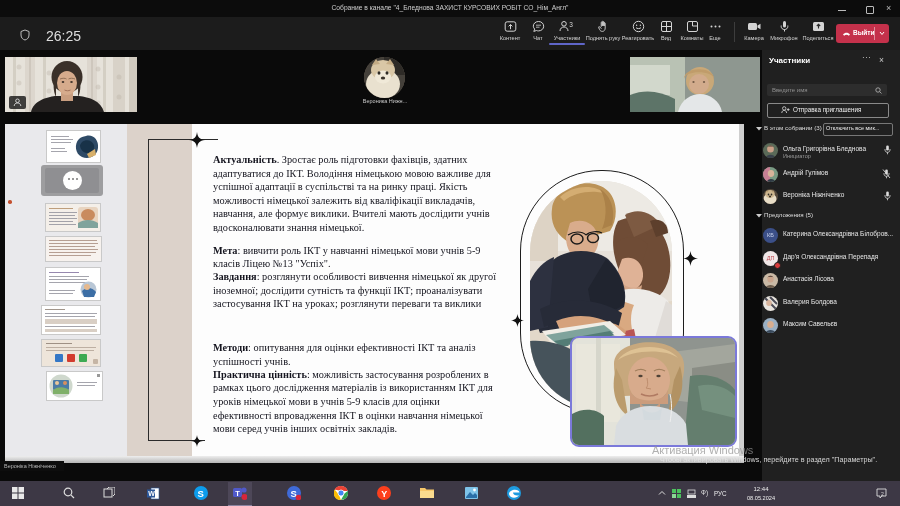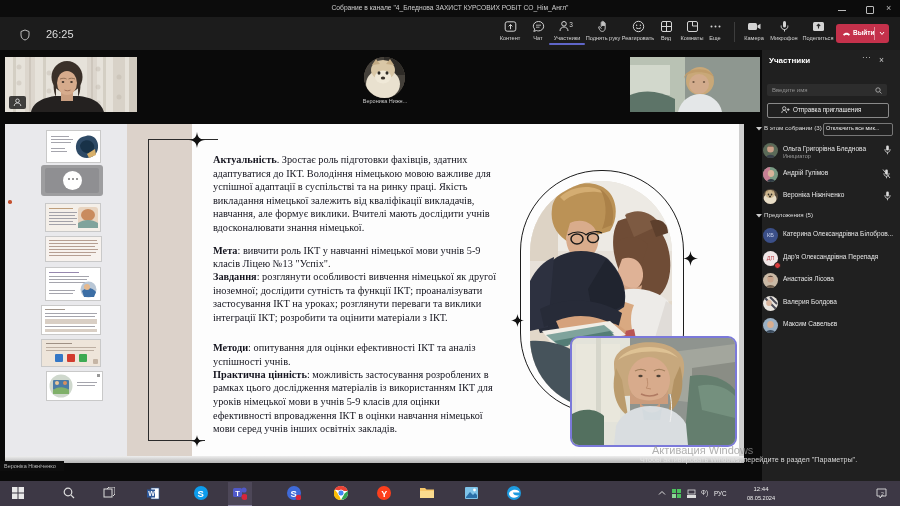--- a/index.html
+++ b/index.html
@@ -129,21 +129,21 @@
           <path d="M1 1 L3 3.5 L5 1" stroke="#fff" stroke-width="1" fill="none"></path>
         </svg>
     </div>
   </div>
 
   <div class="abs" style="left:20px;top:27px;width:10px;height:12px;">
     <svg width="10" height="12" viewBox="0 0 10 12">
         <path d="M5 1 L9 2.5 V6 C9 9 7 10.5 5 11 C3 10.5 1 9 1 6 V2.5 Z" fill="none" stroke="#bbb" stroke-width="1"></path>
       </svg>
   </div>
-  <div class="abs" style="left:46px;top:28px;font-size:11px;color:#ddd;">26:25</div>
+  <div class="abs" style="left:46px;top:28px;font-size:14px;color:#ddd;">26:25</div>
 
   <div id="videos">
 
     <div class="abs" style="left:5px;top:57px;width:132px;height:55px;overflow:hidden;background:#ddd6ce;">
       <svg width="132" height="55" viewBox="0 0 132 55">
         <rect width="132" height="55" fill="#e6e2da"></rect>
         <g opacity=".7">
           <rect x="8" y="0" width="3" height="55" fill="#cdc7bc"></rect>
           <rect x="20" y="0" width="10" height="55" fill="#d8d2c8"></rect>
           <rect x="24" y="0" width="2" height="55" fill="#c4bdb1"></rect>
@@ -347,33 +347,32 @@
       </svg>
     <svg class="dia" style="left:190.5px;top:434.5px;" width="12" height="12" viewBox="0 0 16 16">
         <path d="M8 0 C8.8 5.5 10.5 7.2 16 8 C10.5 8.8 8.8 10.5 8 16 C7.2 10.5 5.5 8.8 0 8 C5.5 7.2 7.2 5.5 8 0 Z" fill="#111"></path>
       </svg>
 
     <div id="slidetext">
       <div class="sl-text" style="left:213px;top:153px;">
         <div><b>Актуальність</b>. Зростає роль підготовки фахівців, здатних</div>
         <div>адаптуватися до ІКТ. Володіння німецькою мовою важливе для</div>
         <div>успішної адаптації в суспільстві та на ринку праці. Якість</div>
-        <div>викладання німецької залежить від кваліфікації викладачів,</div>
+        <div>можливості німецької залежить від кваліфікації викладачів,</div>
         <div>навчання, але формує виклики. Вчителі мають дослідити учнів</div>
         <div>вдосконалювати знання німецької.</div>
       </div>
       <div class="sl-text" style="left:213px;top:243.5px;">
         <div><b>Мета</b>: вивчити роль ІКТ у навчанні німецької мови учнів 5-9</div>
         <div>класів Ліцею №13 "Успіх".</div>
       </div>
       <div class="sl-text" style="left:213px;top:270px;line-height:13.65px;">
         <div><b>Завдання</b>: розглянути особливості вивчення німецької як другої</div>
         <div>іноземної; дослідити сутність та функції ІКТ; проаналізувати</div>
         <div>застосування ІКТ на уроках; розглянути переваги та виклики</div>
-        <div>інтеграції ІКТ; розробити та оцінити матеріали з ІКТ.</div>
       </div>
       <div class="sl-text" style="left:213px;top:341px;line-height:13.7px;">
         <div><b>Методи</b>: опитування для оцінки ефективності ІКТ та аналіз</div>
         <div>успішності учнів.</div>
       </div>
       <div class="sl-text" style="left:213px;top:367.5px;line-height:13.7px;">
         <div><b>Практична цінність</b>: можливість застосування розроблених в</div>
         <div>рамках цього дослідження матеріалів із використанням ІКТ для</div>
         <div>уроків німецької мови в учнів 5-9 класів для оцінки</div>
         <div>ефективності впровадження ІКТ в оцінки навчання німецької</div>
@@ -616,21 +615,21 @@
 
     <div class="prow" style="top:315px;">
       <div class="pav"><svg width="15" height="15" viewBox="0 0 15 15">
             <rect width="15" height="15" fill="#9ab0c4"></rect>
             <ellipse cx="7.5" cy="6.5" rx="3.3" ry="3.5" fill="#d8ae90"></ellipse>
             <path d="M3 15 C3 11 12 11 12 15 Z" fill="#3a4a5c"></path>
           </svg></div>
       <div class="pname">Максим Савельєв</div>
     </div>
 
-    <div class="abs" style="left:640px;top:454.5px;font-size:7.2px;color:rgba(228,228,228,.9);white-space:nowrap;">Чтобы активировать Windows, перейдите в раздел "Параметры".</div>
+    <div class="abs" style="left:660px;top:454.5px;font-size:7.2px;color:rgba(228,228,228,.9);white-space:nowrap;">Чтобы активировать Windows, перейдите в раздел "Параметры".</div>
   </div>
 
   <div id="taskbar">
     <div class="abs" style="left:0;top:481px;width:900px;height:25px;background:#3d3845;"></div>
 
     <svg class="abs" style="left:12px;top:487px;" width="12" height="12" viewBox="0 0 12 12">
         <rect x="0" y="0" width="5.5" height="5.5" fill="#e8e8e8"></rect>
         <rect x="6.5" y="0" width="5.5" height="5.5" fill="#e8e8e8"></rect>
         <rect x="0" y="6.5" width="5.5" height="5.5" fill="#e8e8e8"></rect>
         <rect x="6.5" y="6.5" width="5.5" height="5.5" fill="#e8e8e8"></rect>

